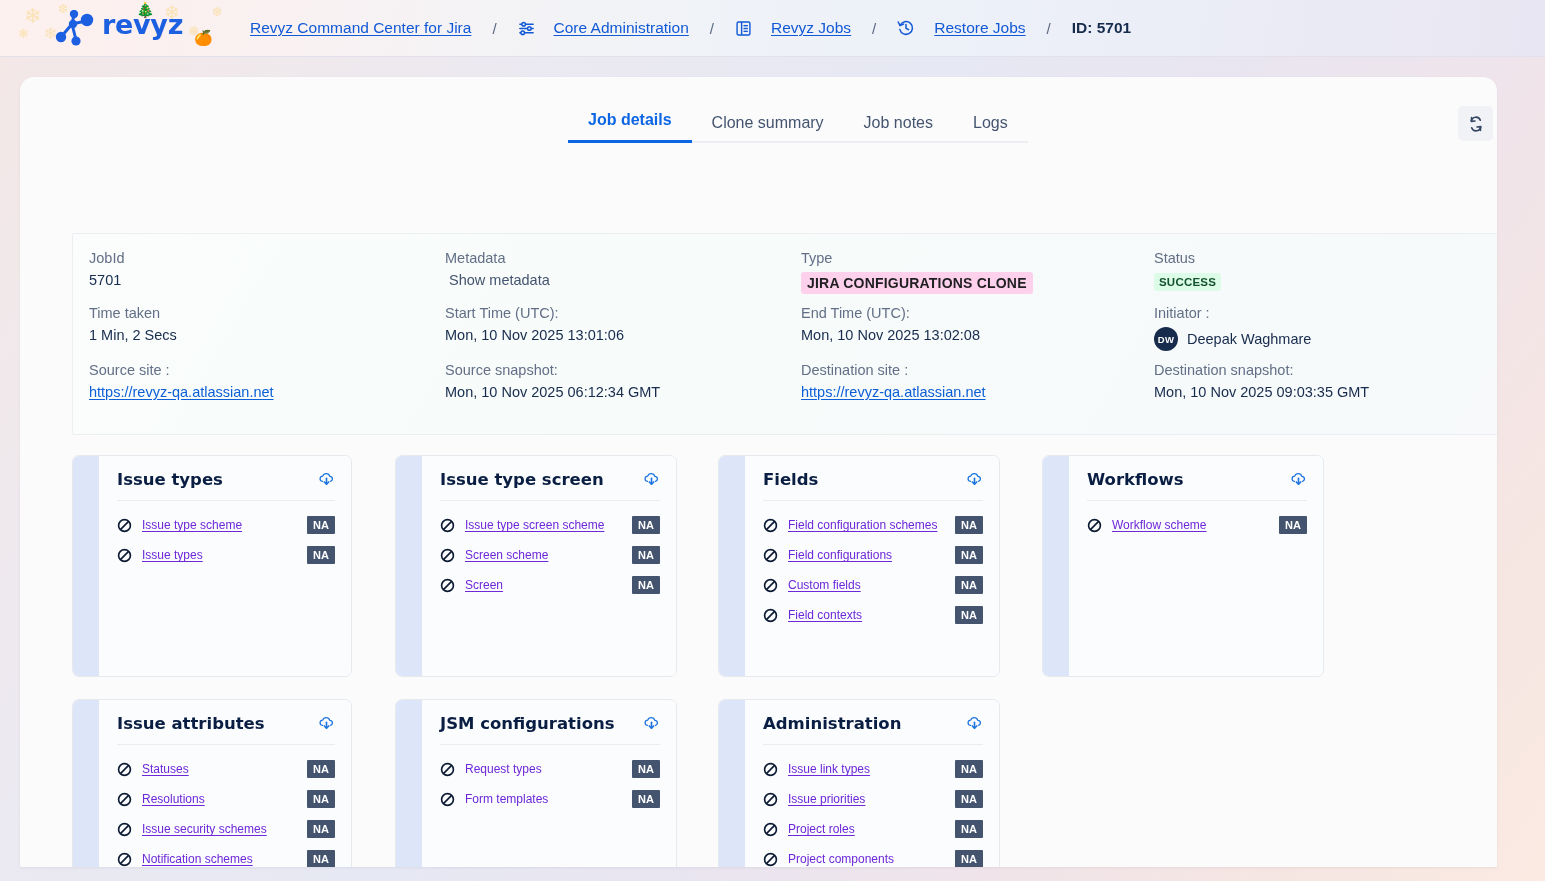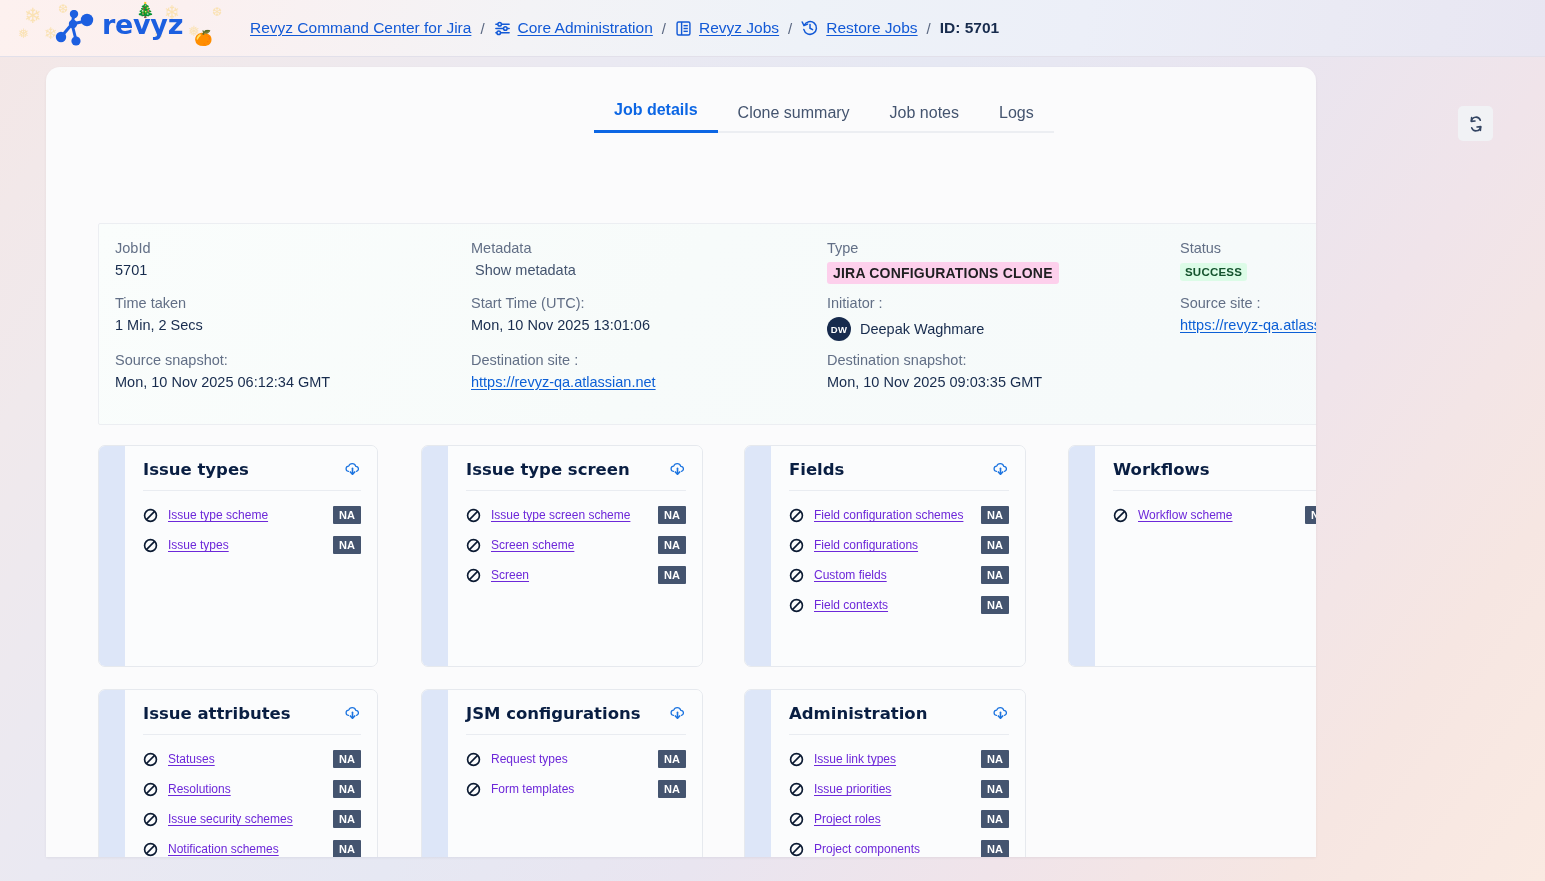--- a/index.html
+++ b/index.html
@@ -82,21 +82,21 @@
     font-size: 15px;
     line-height: 1;
   }
 
   .breadcrumb {
     display: flex;
     align-items: center;
     margin-left: 24px;
     font-size: 15.5px;
     color: #0b4fcc;
-    gap: 0;
+    gap: 12px;
   }
   .bc-link {
     color: #1259d6;
     text-decoration: underline;
     text-underline-offset: 2px;
     cursor: pointer;
     white-space: nowrap;
   }
   .bc-sep {
     color: #5a6781;
@@ -111,27 +111,26 @@
   }
   .bc-id {
     color: #172b4d;
     font-weight: 700;
     white-space: nowrap;
   }
 
   
   .panel {
     position: absolute;
-    left: 20px; top: 67px;
-    width: 1270px; height: 790px;
+    left: 20px; top: 77px;
+    width: 1477px; height: 790px;
     background: #fbfbfc;
     border-radius: 14px 14px 0 0;
     box-shadow: 0 1px 3px rgba(16,24,40,0.06);
     overflow: hidden;
-    margin-left: 26px;
   }
 
   .tabs-row {
     position: relative;
     height: 68px;
   }
   .tabs {
     position: absolute;
     left: 548px; top: 32px;
     display: flex;
@@ -431,20 +430,24 @@
       <div class="d-cell">
         <div class="d-label">Time taken</div>
         <div class="d-value">1 Min, 2 Secs</div>
       </div>
 
       <div class="d-cell">
         <div class="d-label">Start Time (UTC):</div>
         <div class="d-value">Mon, 10 Nov 2025 13:01:06</div>
       </div>
 
+      <div class="d-cell">
+        <div class="d-label">End Time (UTC):</div>
+        <div class="d-value">Mon, 10 Nov 2025 13:02:08</div>
+      </div>
 
       <div class="d-cell">
         <div class="d-label">Initiator :</div>
         <div class="initiator">
           <span class="avatar">DW</span>
           <span class="d-value">Deepak Waghmare</span>
         </div>
       </div>
 
       <div class="d-cell">

